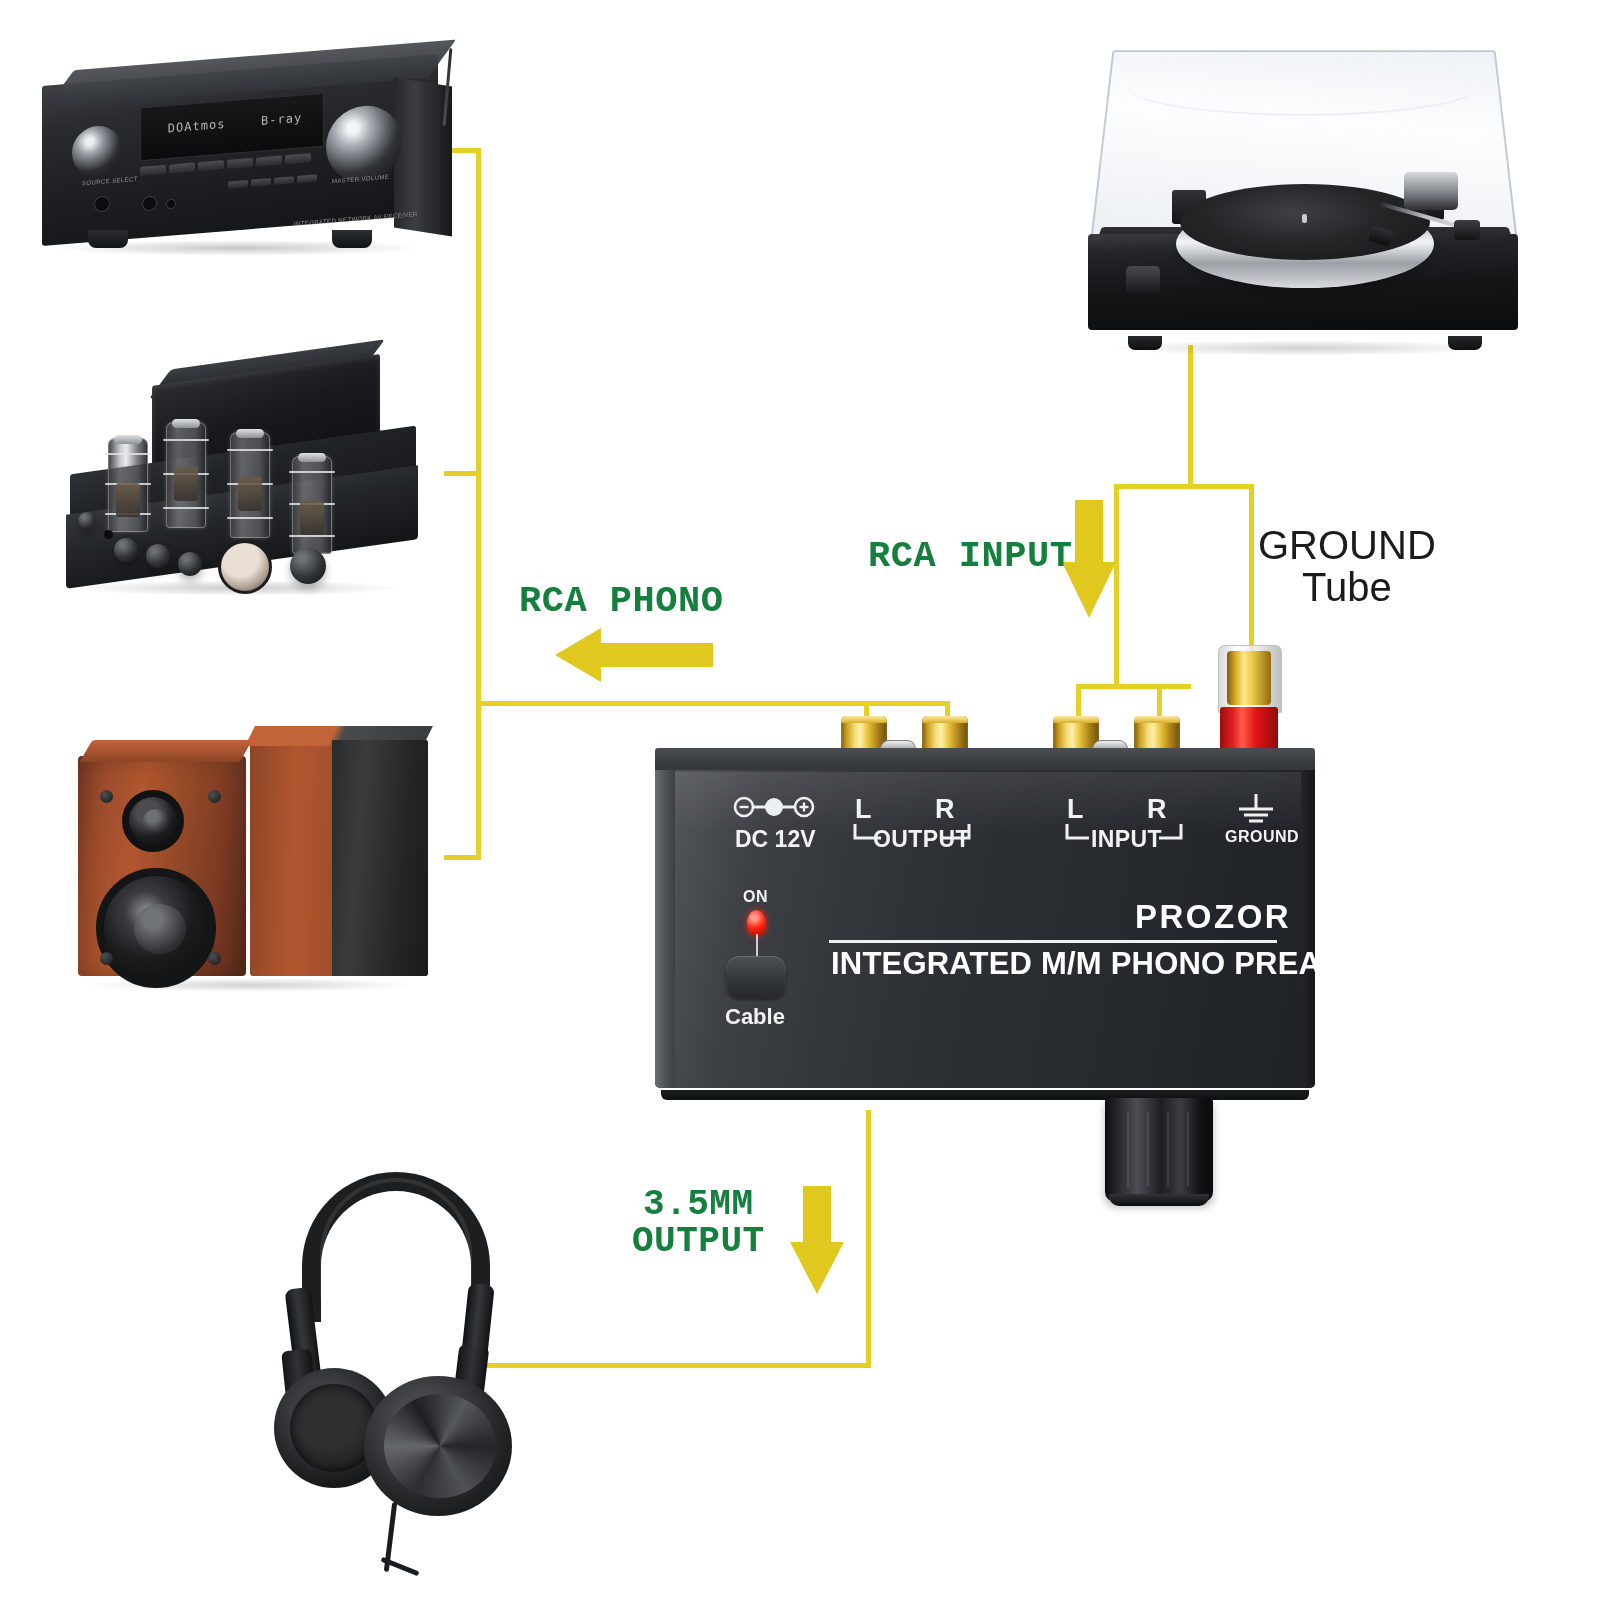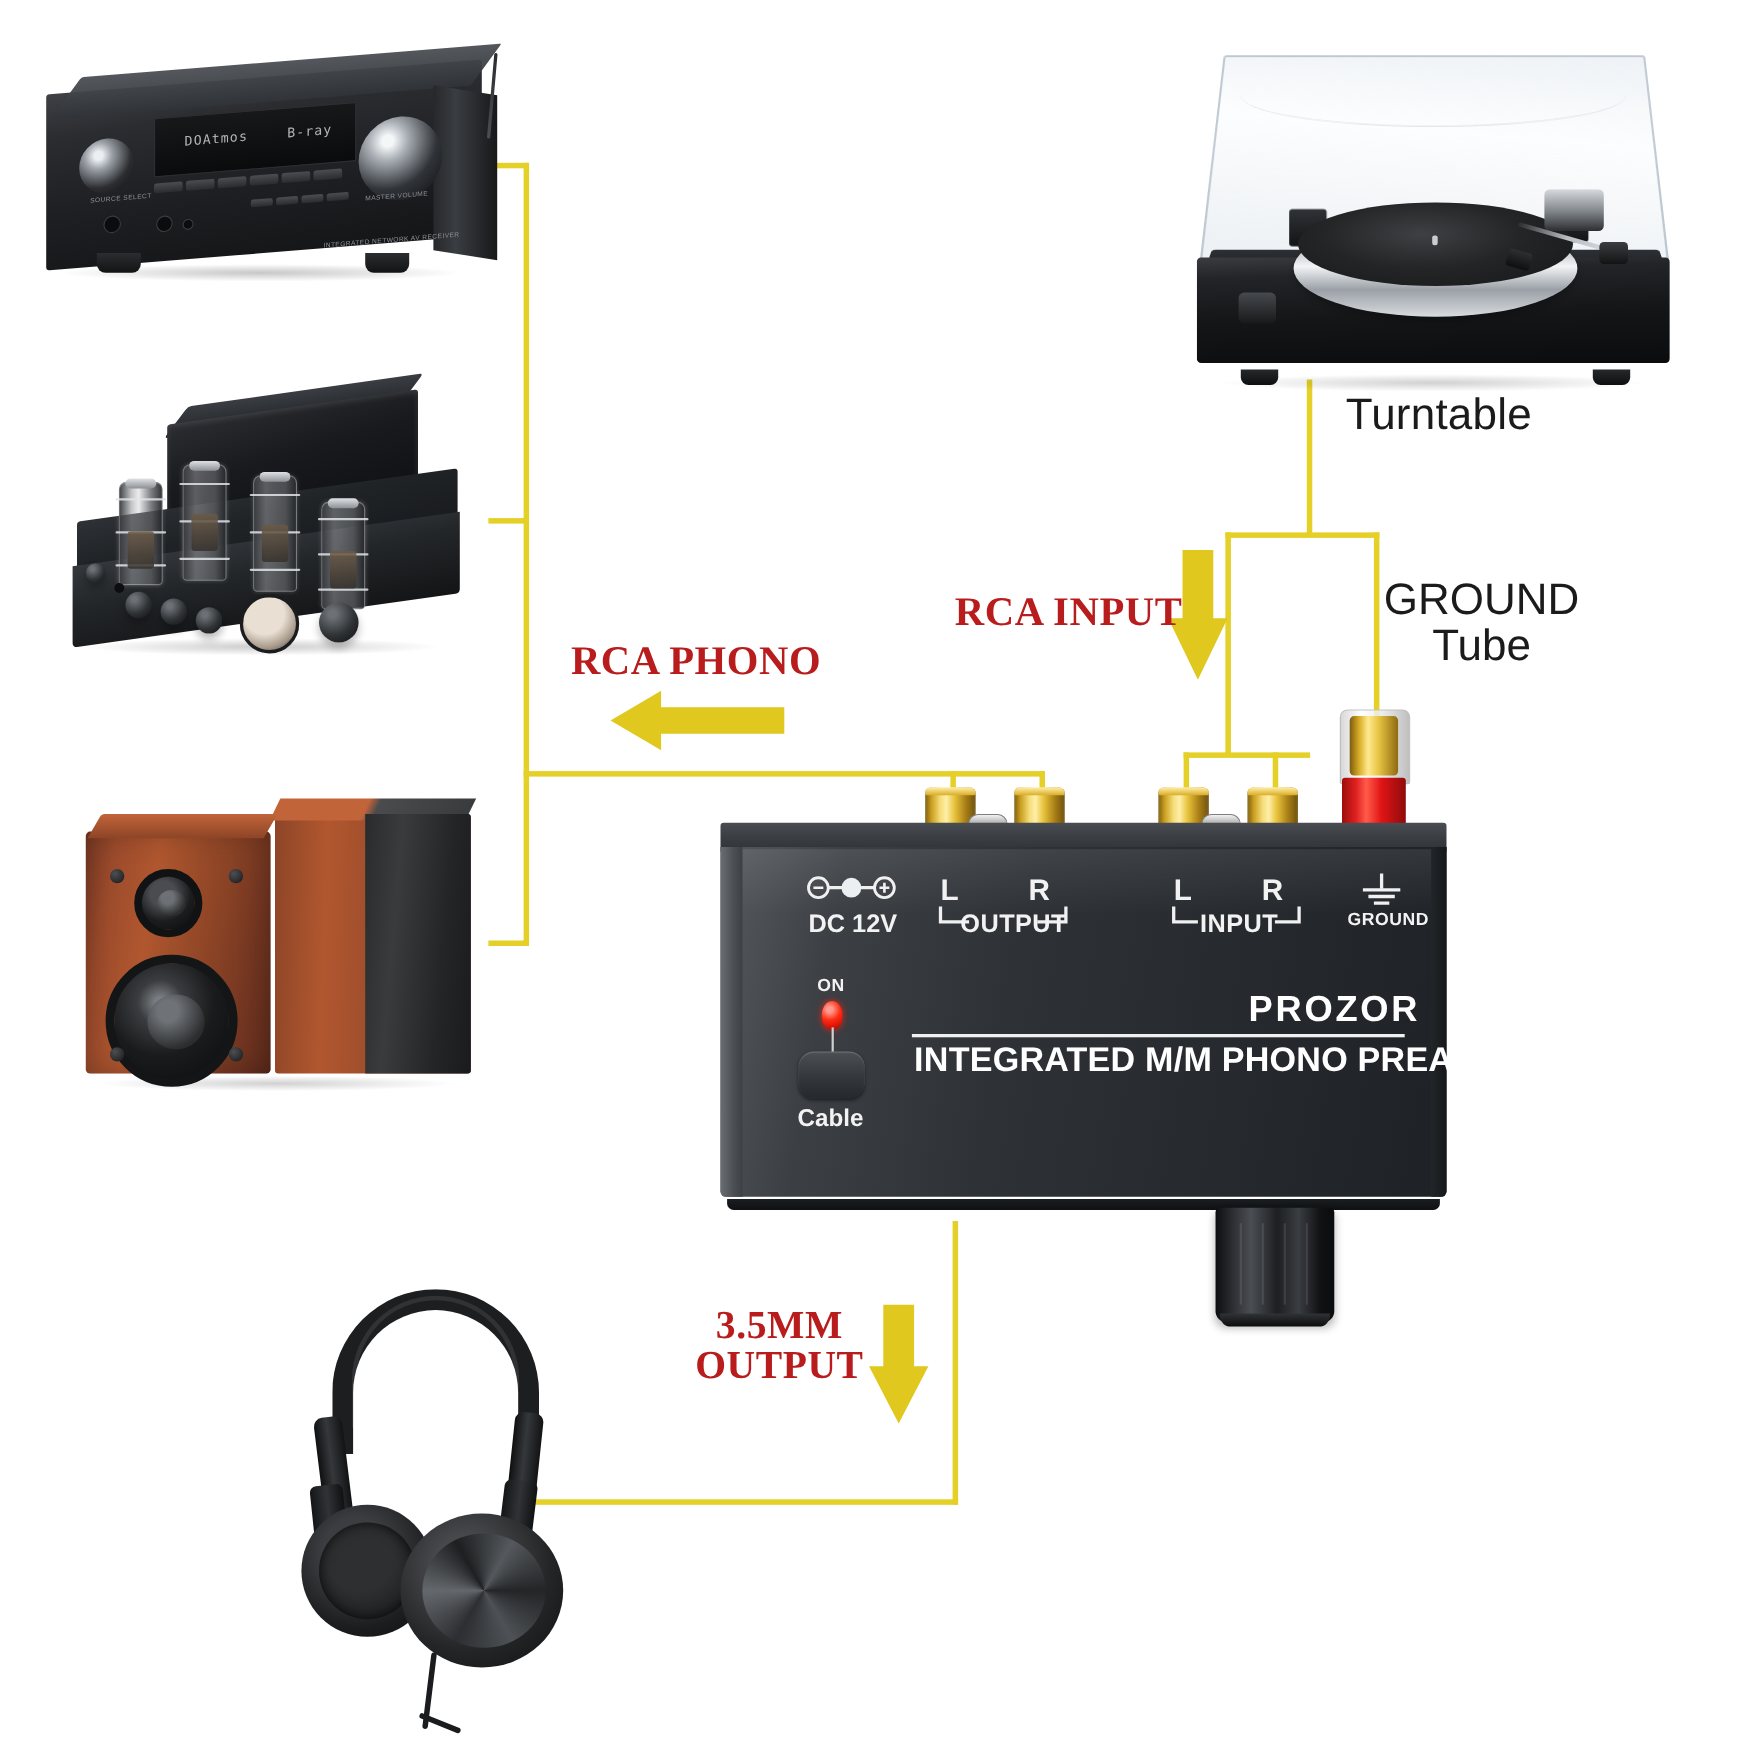--- a/index.html
+++ b/index.html
@@ -11,23 +11,23 @@
   .wire{position:absolute;background:#e5d028;}
   .wire.h{height:5px;}
   .wire.v{width:5px;}
 
   .arrow{position:absolute;}
 
   
   .caption{position:absolute;font-size:40px;font-weight:300;color:#1b1b1b;
            letter-spacing:.2px;white-space:nowrap;text-align:center;
            font-family:"Liberation Sans","DejaVu Sans",sans-serif;}
-  .ylabel{position:absolute;color:#b91c1c;font-weight:bold;font-size:37px;
+  .ylabel{position:absolute;color:#15803d;font-weight:bold;font-size:37px;
           letter-spacing:.5px;white-space:nowrap;line-height:1.02;
-          font-family:Liberation Serif, serif;}
+          font-family:Liberation Mono, monospace;}
   .ylabel.two{font-size:36px;line-height:1.04;text-align:center;}
   .glabel{position:absolute;font-size:40px;font-weight:300;color:#1b1b1b;
           text-align:center;line-height:1.06;white-space:nowrap;}
 
   
   #preamp{position:absolute;}
   .pa-top{position:absolute;left:0;top:0;width:100%;height:26px;
      background:linear-gradient(180deg,#4a4d52 0%,#3b3e43 48%,#303338 100%);
      border-radius:3px 3px 0 0;}
   .pa-face{position:absolute;left:0;top:22px;width:100%;height:318px;
@@ -444,21 +444,20 @@
     <div class="arm">
       <div class="armbase"></div>
       <div class="armtube"></div>
       <div class="armcw"></div>
       <div class="head"></div>
     </div>
     <div class="speedknob"></div>
     <div class="foot" style="left:40px;"></div>
     <div class="foot" style="left:360px;"></div>
   </div>
-  <div class="caption" style="left:1098px;top:355px;width:420px;">Turntable</div>
 
   <div class="hp" style="left:268px;top:1172px;width:260px;height:400px;">
     <div class="band"></div>
     <div class="bandhl"></div>
     <div class="slider" style="left:22px;top:116px;transform:rotate(-7deg);"></div>
     <div class="slider" style="left:196px;top:112px;transform:rotate(6deg);"></div>
     <div class="yoke" style="left:16px;top:178px;transform:rotate(-6deg);"></div>
     <div class="yoke" style="left:188px;top:174px;transform:rotate(7deg);"></div>
     <div class="cupL"></div>
     <div class="padL"></div>

